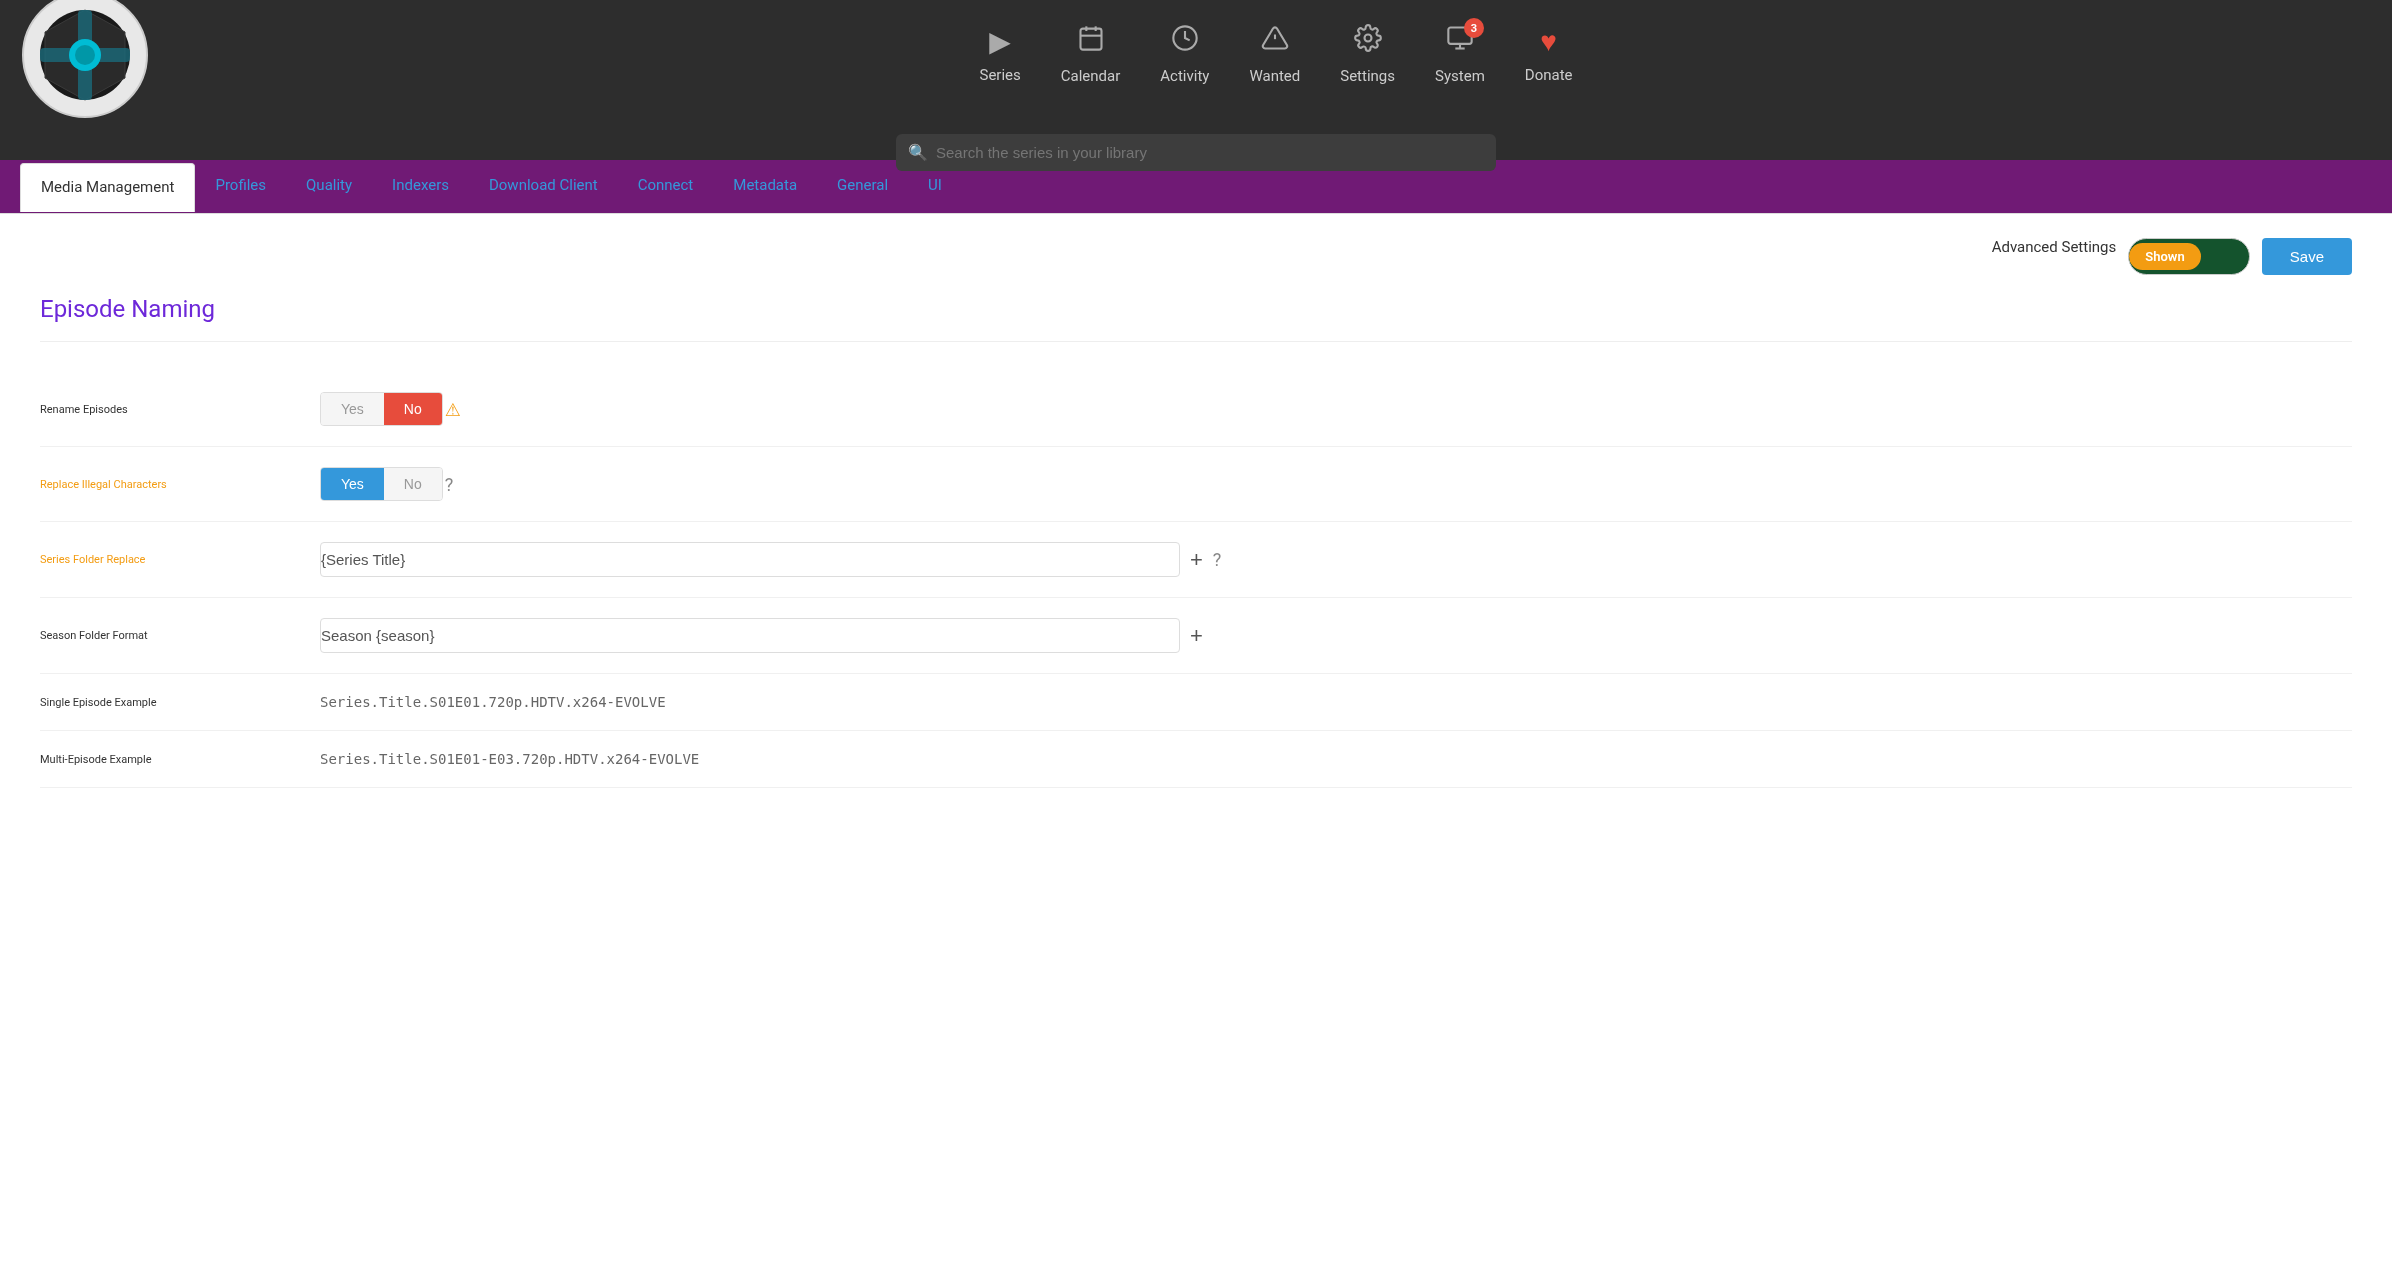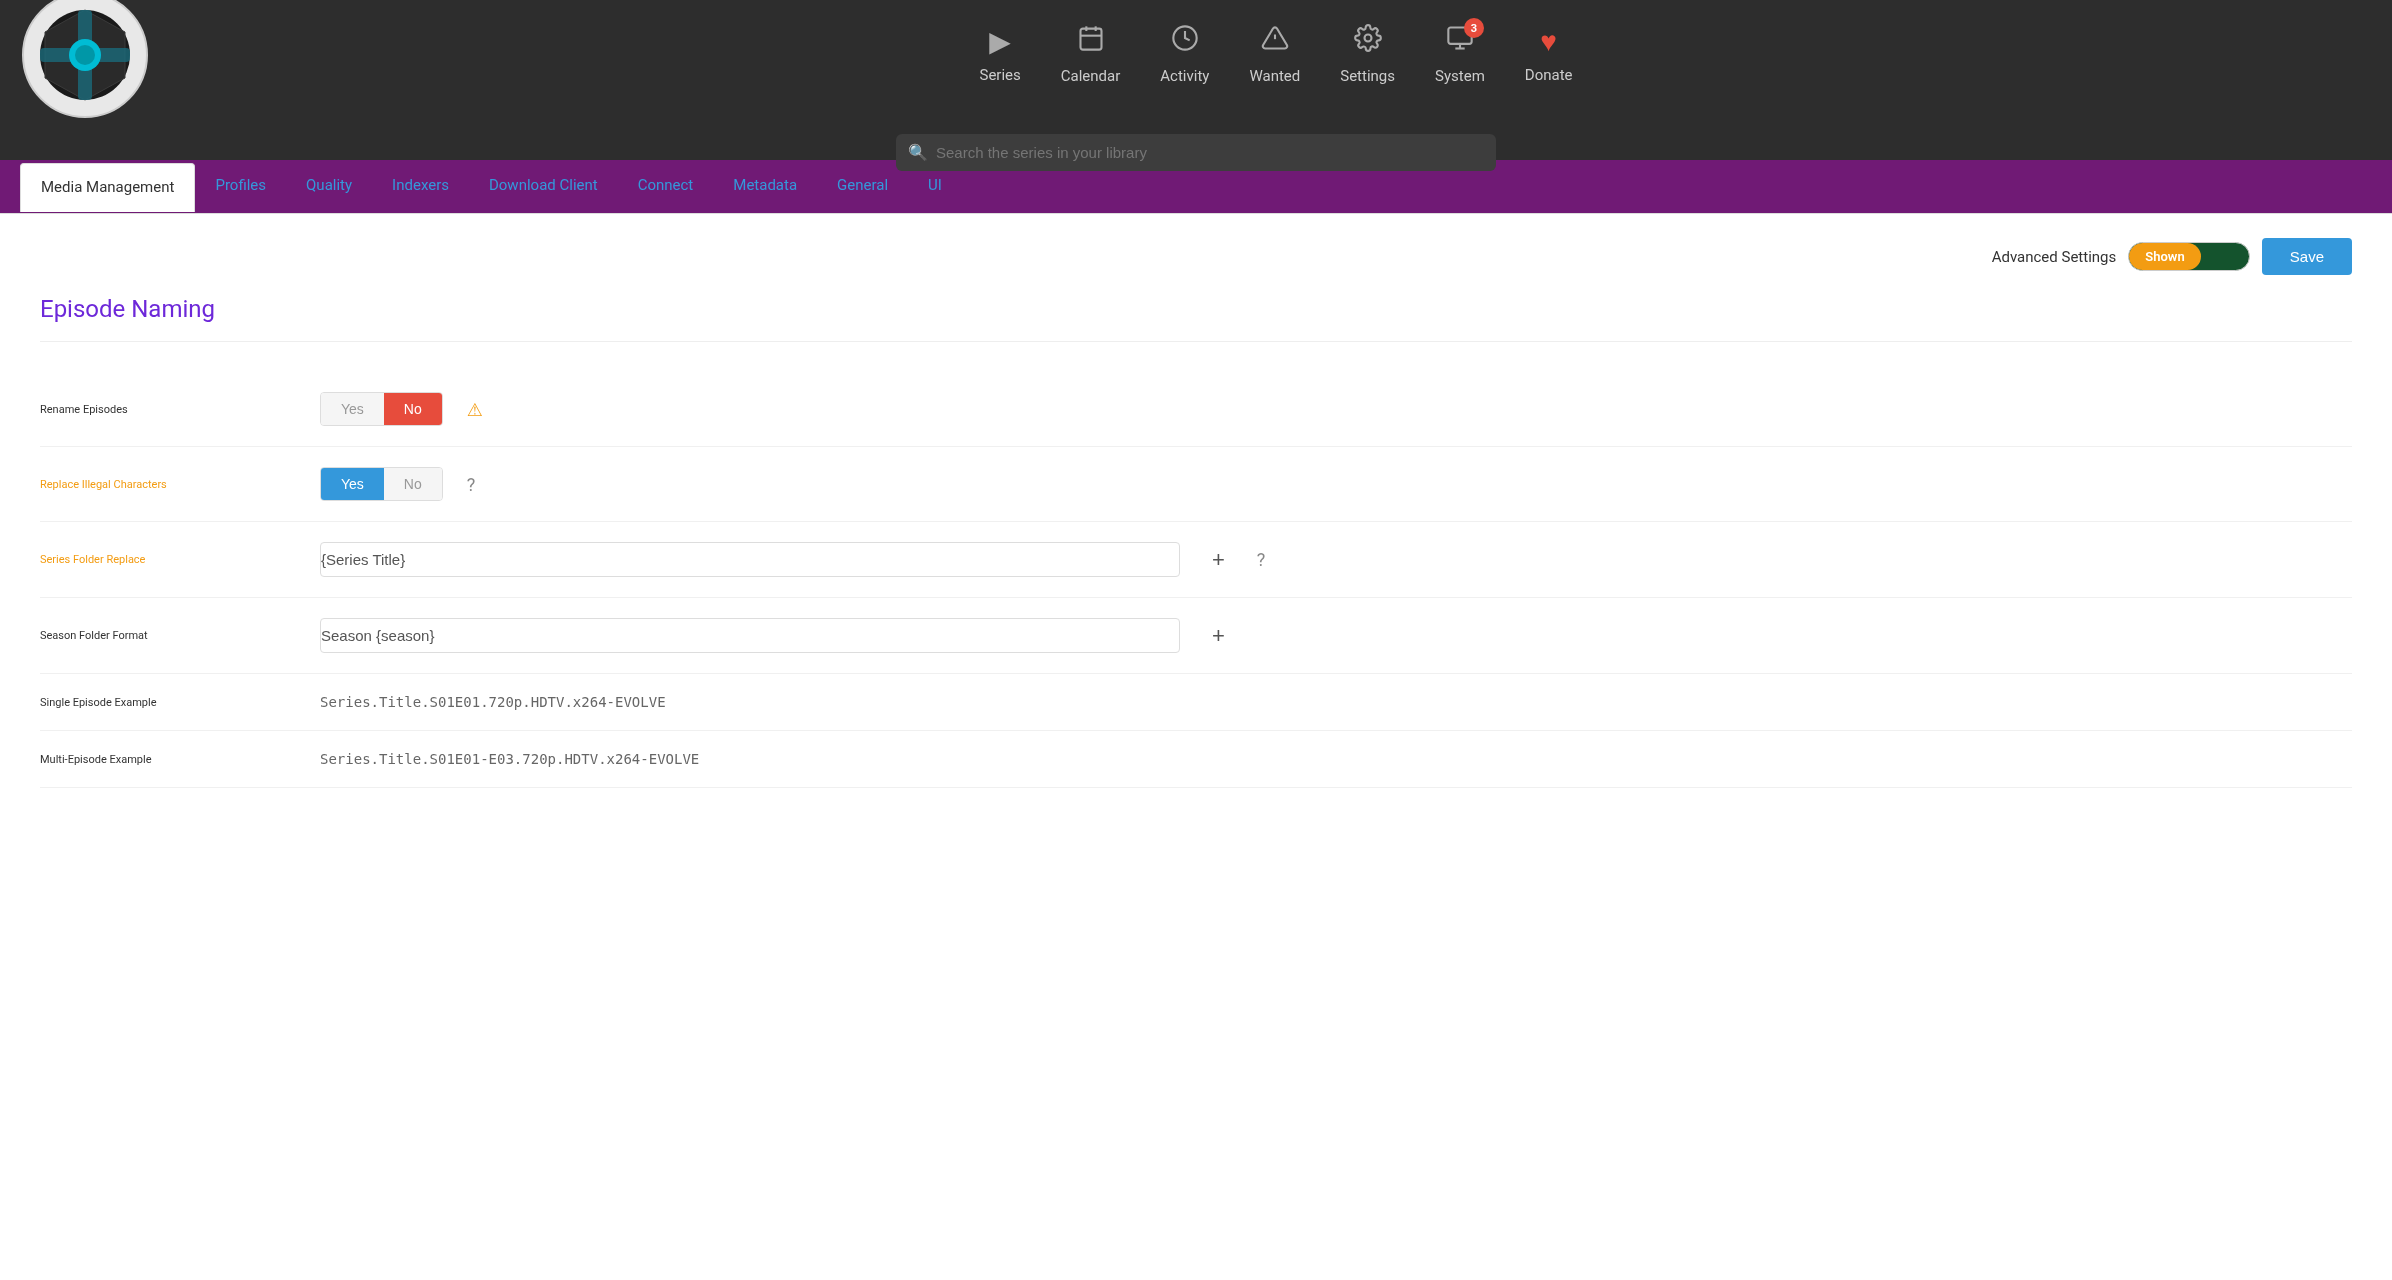--- a/index.html
+++ b/index.html
@@ -124,21 +124,20 @@
 
     
     .content {
       padding: 24px 40px;
     }
 
     
     .settings-bar {
       display: flex;
       justify-content: flex-end;
-      align-items: center;
       gap: 12px;
       margin-bottom: 20px;
     }
     .adv-label {
       font-size: 15px;
       color: #333;
     }
     .toggle-switch {
       display: flex;
       align-items: center;
@@ -198,21 +197,21 @@
       font-weight: 400;
       color: #333;
       flex-shrink: 0;
     }
     .form-label.advanced-label {
       color: #f39c12;
     }
     .form-controls {
       display: flex;
       align-items: center;
-      gap: 24px;
+      gap: 2px;
       flex: 1;
     }
 
     
     .btn-toggle {
       display: flex;
       border-radius: 4px;
       overflow: hidden;
       border: 1px solid #ddd;
     }

